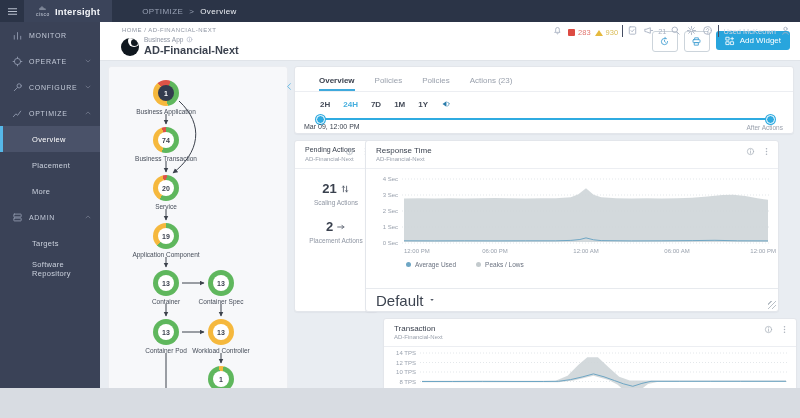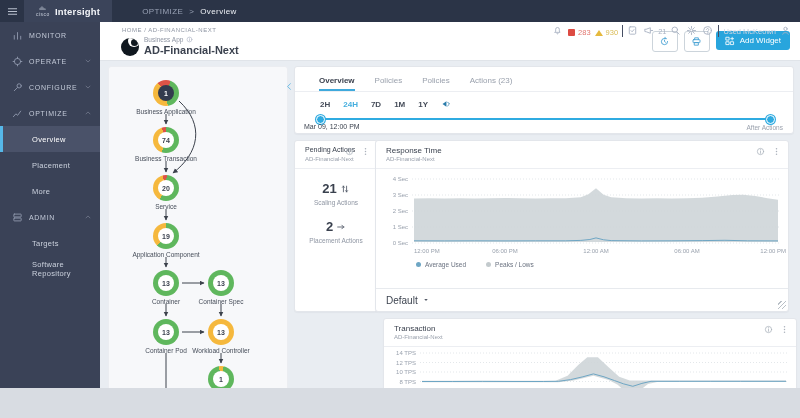--- a/index.html
+++ b/index.html
@@ -94,30 +94,30 @@
   .w-icons .wi{cursor:pointer;}
   .w-icons svg{width:9px;height:9px;}
 
   .pending-card{left:294px;top:140px;width:82px;height:170px;}
   .pending-body{position:absolute;top:27px;left:0;right:0;display:flex;flex-direction:column;align-items:center;}
   .pa-block{margin-top:13px;text-align:center;}
   .pa-val{display:flex;align-items:center;justify-content:center;gap:3px;font-size:13px;font-weight:bold;color:#3a414e;}
   .pa-val svg{width:10px;height:10px;color:#4d5564;}
   .pa-lbl{margin-top:3px;font-size:6.5px;color:#8f96a3;}
 
-  .rt-card{left:375px;top:140px;width:412px;height:170px;text-align:right;}
+  .rt-card{left:365px;top:140px;width:412px;height:170px;text-align:right;}
   .chart-svg{position:absolute;left:0;top:28px;}
   .grid{stroke:#e3e7ea;stroke-dasharray:1 2;}
   .tick{fill:#9aa2ae;font-size:6px;font-family:"Liberation Sans",sans-serif;}
   .band{fill:#ced5d8;opacity:.9;}
   .avg{fill:none;stroke:#6ea6c4;stroke-width:1;}
   .legend{position:absolute;left:40px;top:120px;display:flex;gap:20px;font-size:6.5px;color:#6a7280;align-items:center;}
   .leg-item{display:flex;align-items:center;gap:4px;cursor:pointer;}
   .leg-dot{width:5px;height:5px;border-radius:50%;}
-  .widget-footer{position:absolute;left:0;right:0;bottom:0;height:22px;border-top:1px solid #e7eaee;display:flex;align-items:center;padding-left:10px;font-size:10px;color:#3d4450;}
+  .widget-footer{position:absolute;left:0;right:0;bottom:0;height:22px;border-top:1px solid #e7eaee;display:flex;align-items:center;padding-left:10px;font-size:15px;color:#3d4450;}
   .foot-view{display:flex;align-items:center;gap:4px;cursor:pointer;}
   .foot-view svg{width:8px;height:8px;color:#555c68;}
   .resize-handle{position:absolute;right:2px;bottom:2px;width:8px;height:8px;background:repeating-linear-gradient(135deg,transparent 0 2px,#b9c0c7 2px 3px);cursor:nwse-resize;}
 
   .txn-card{left:383px;top:318px;width:412px;height:130px;}
 </style>
 </head>
 <body>
 
 <div class="app">

